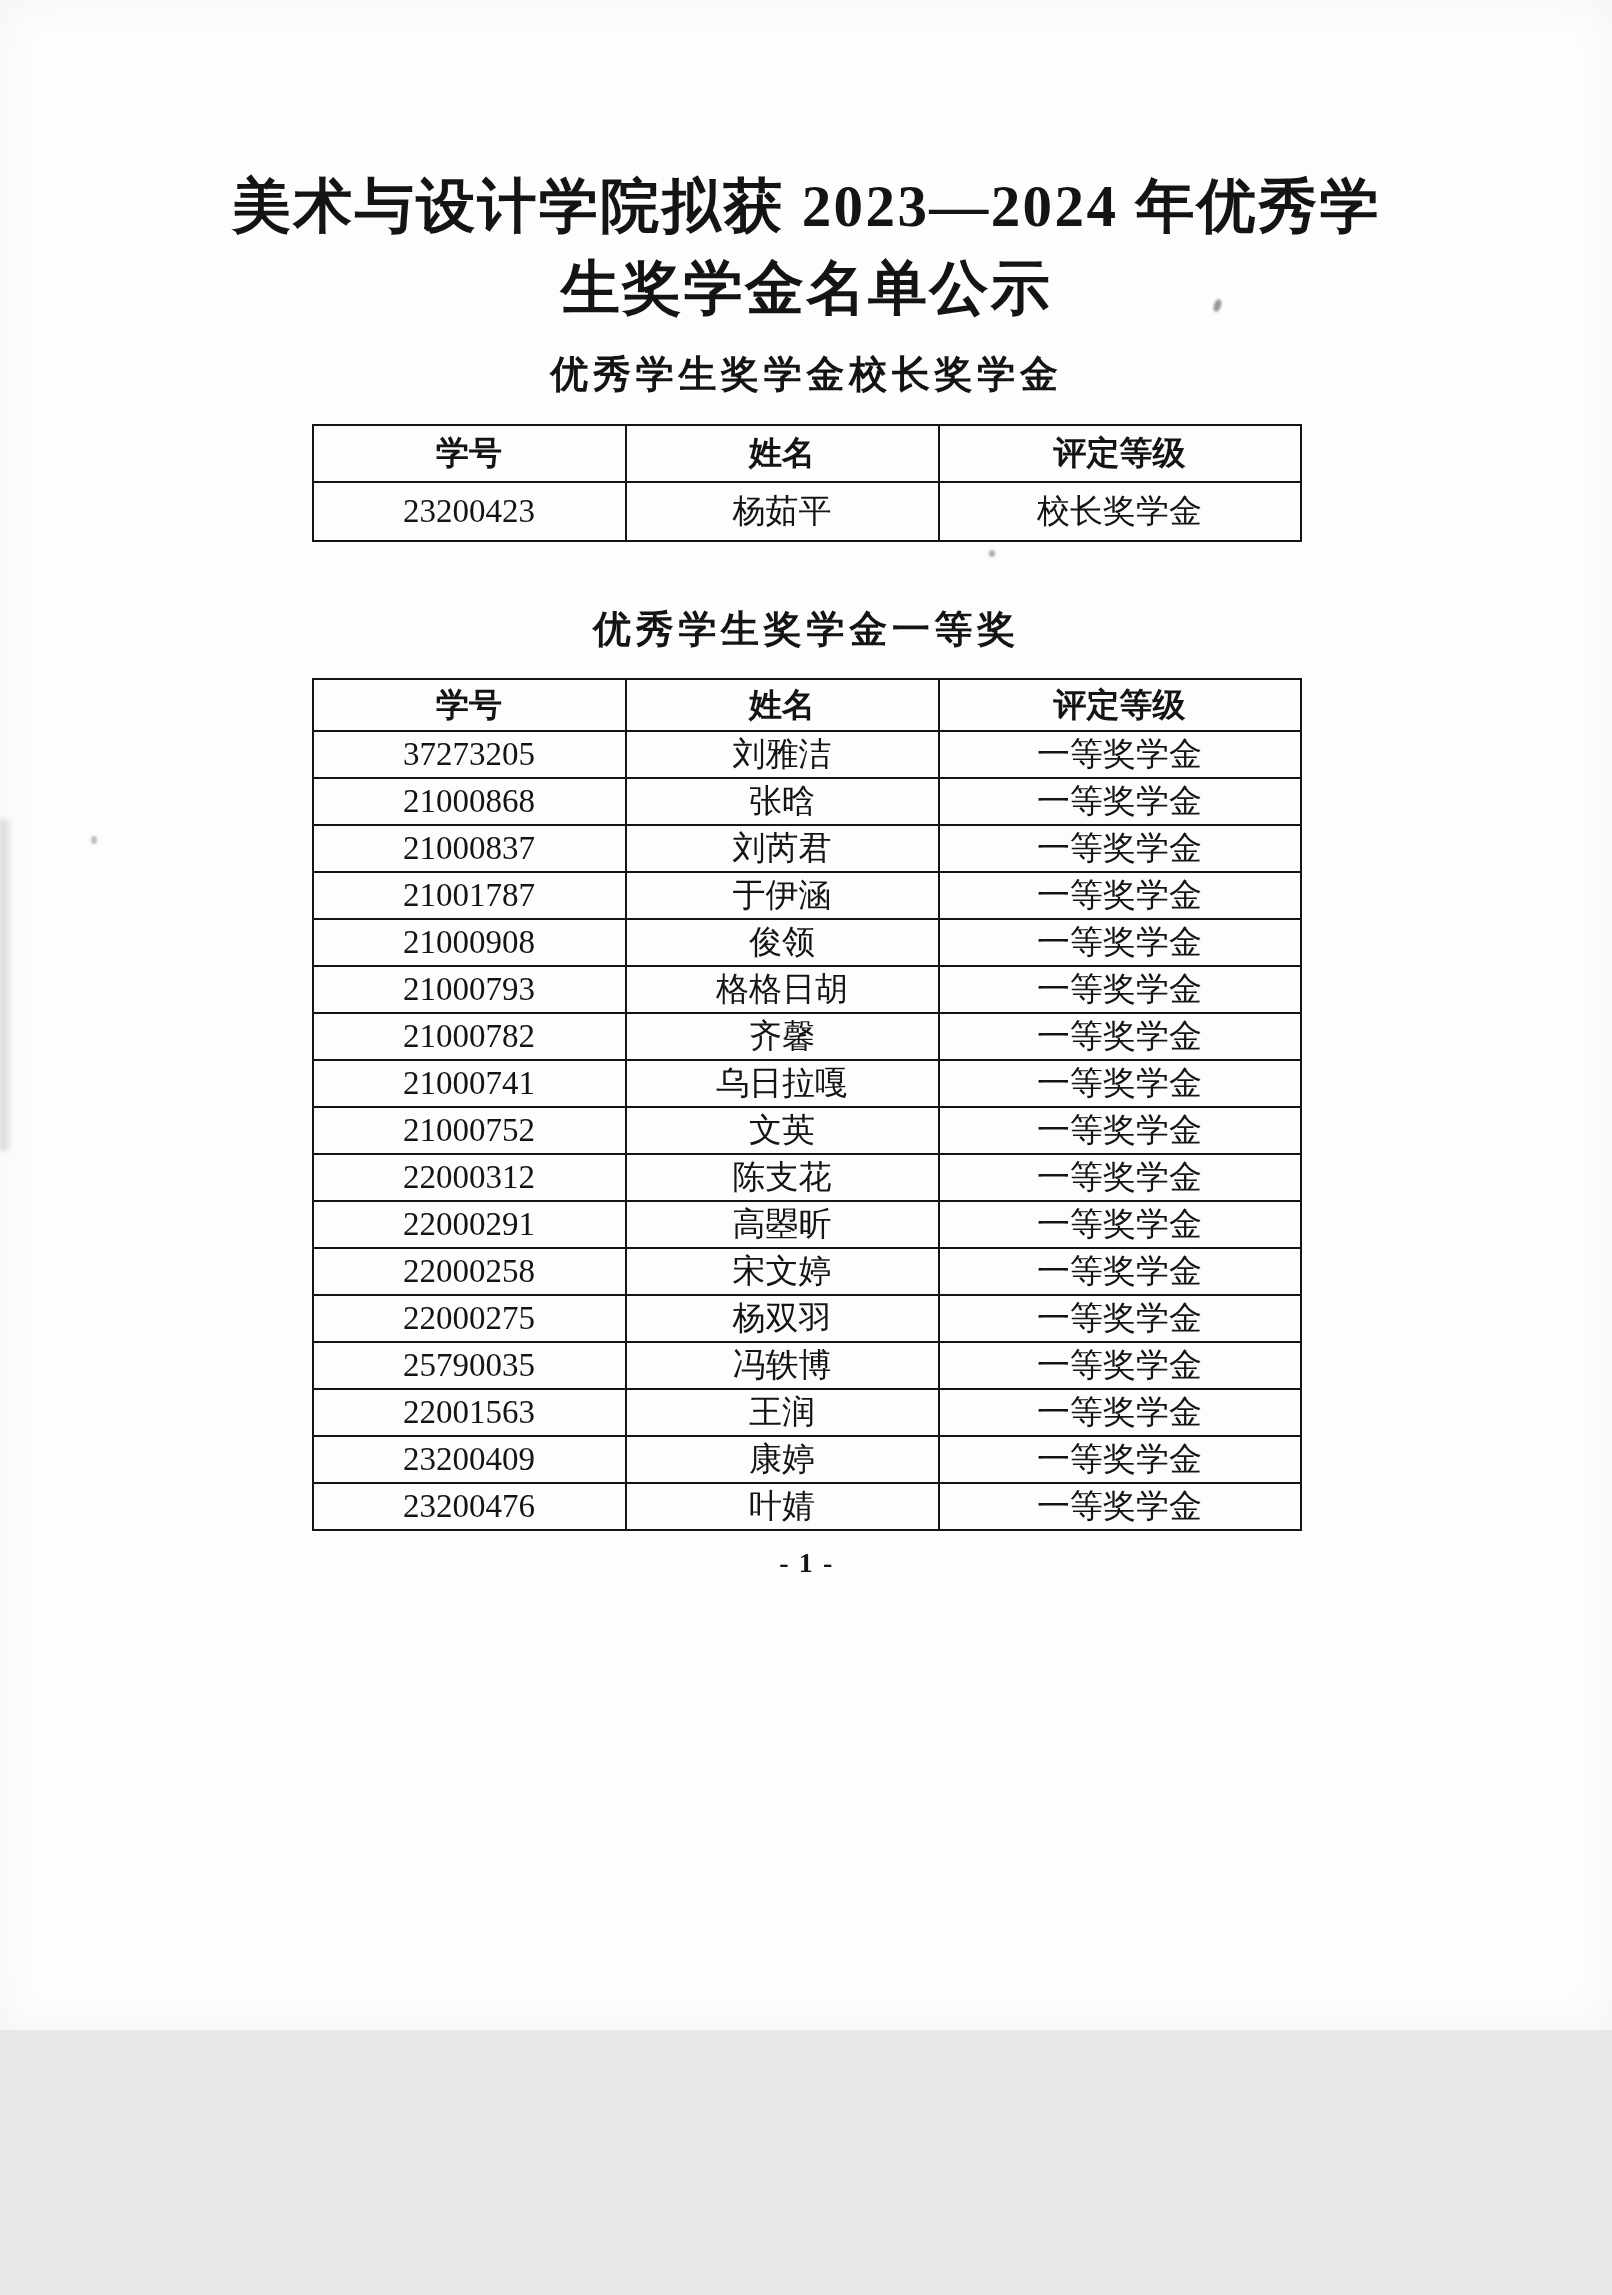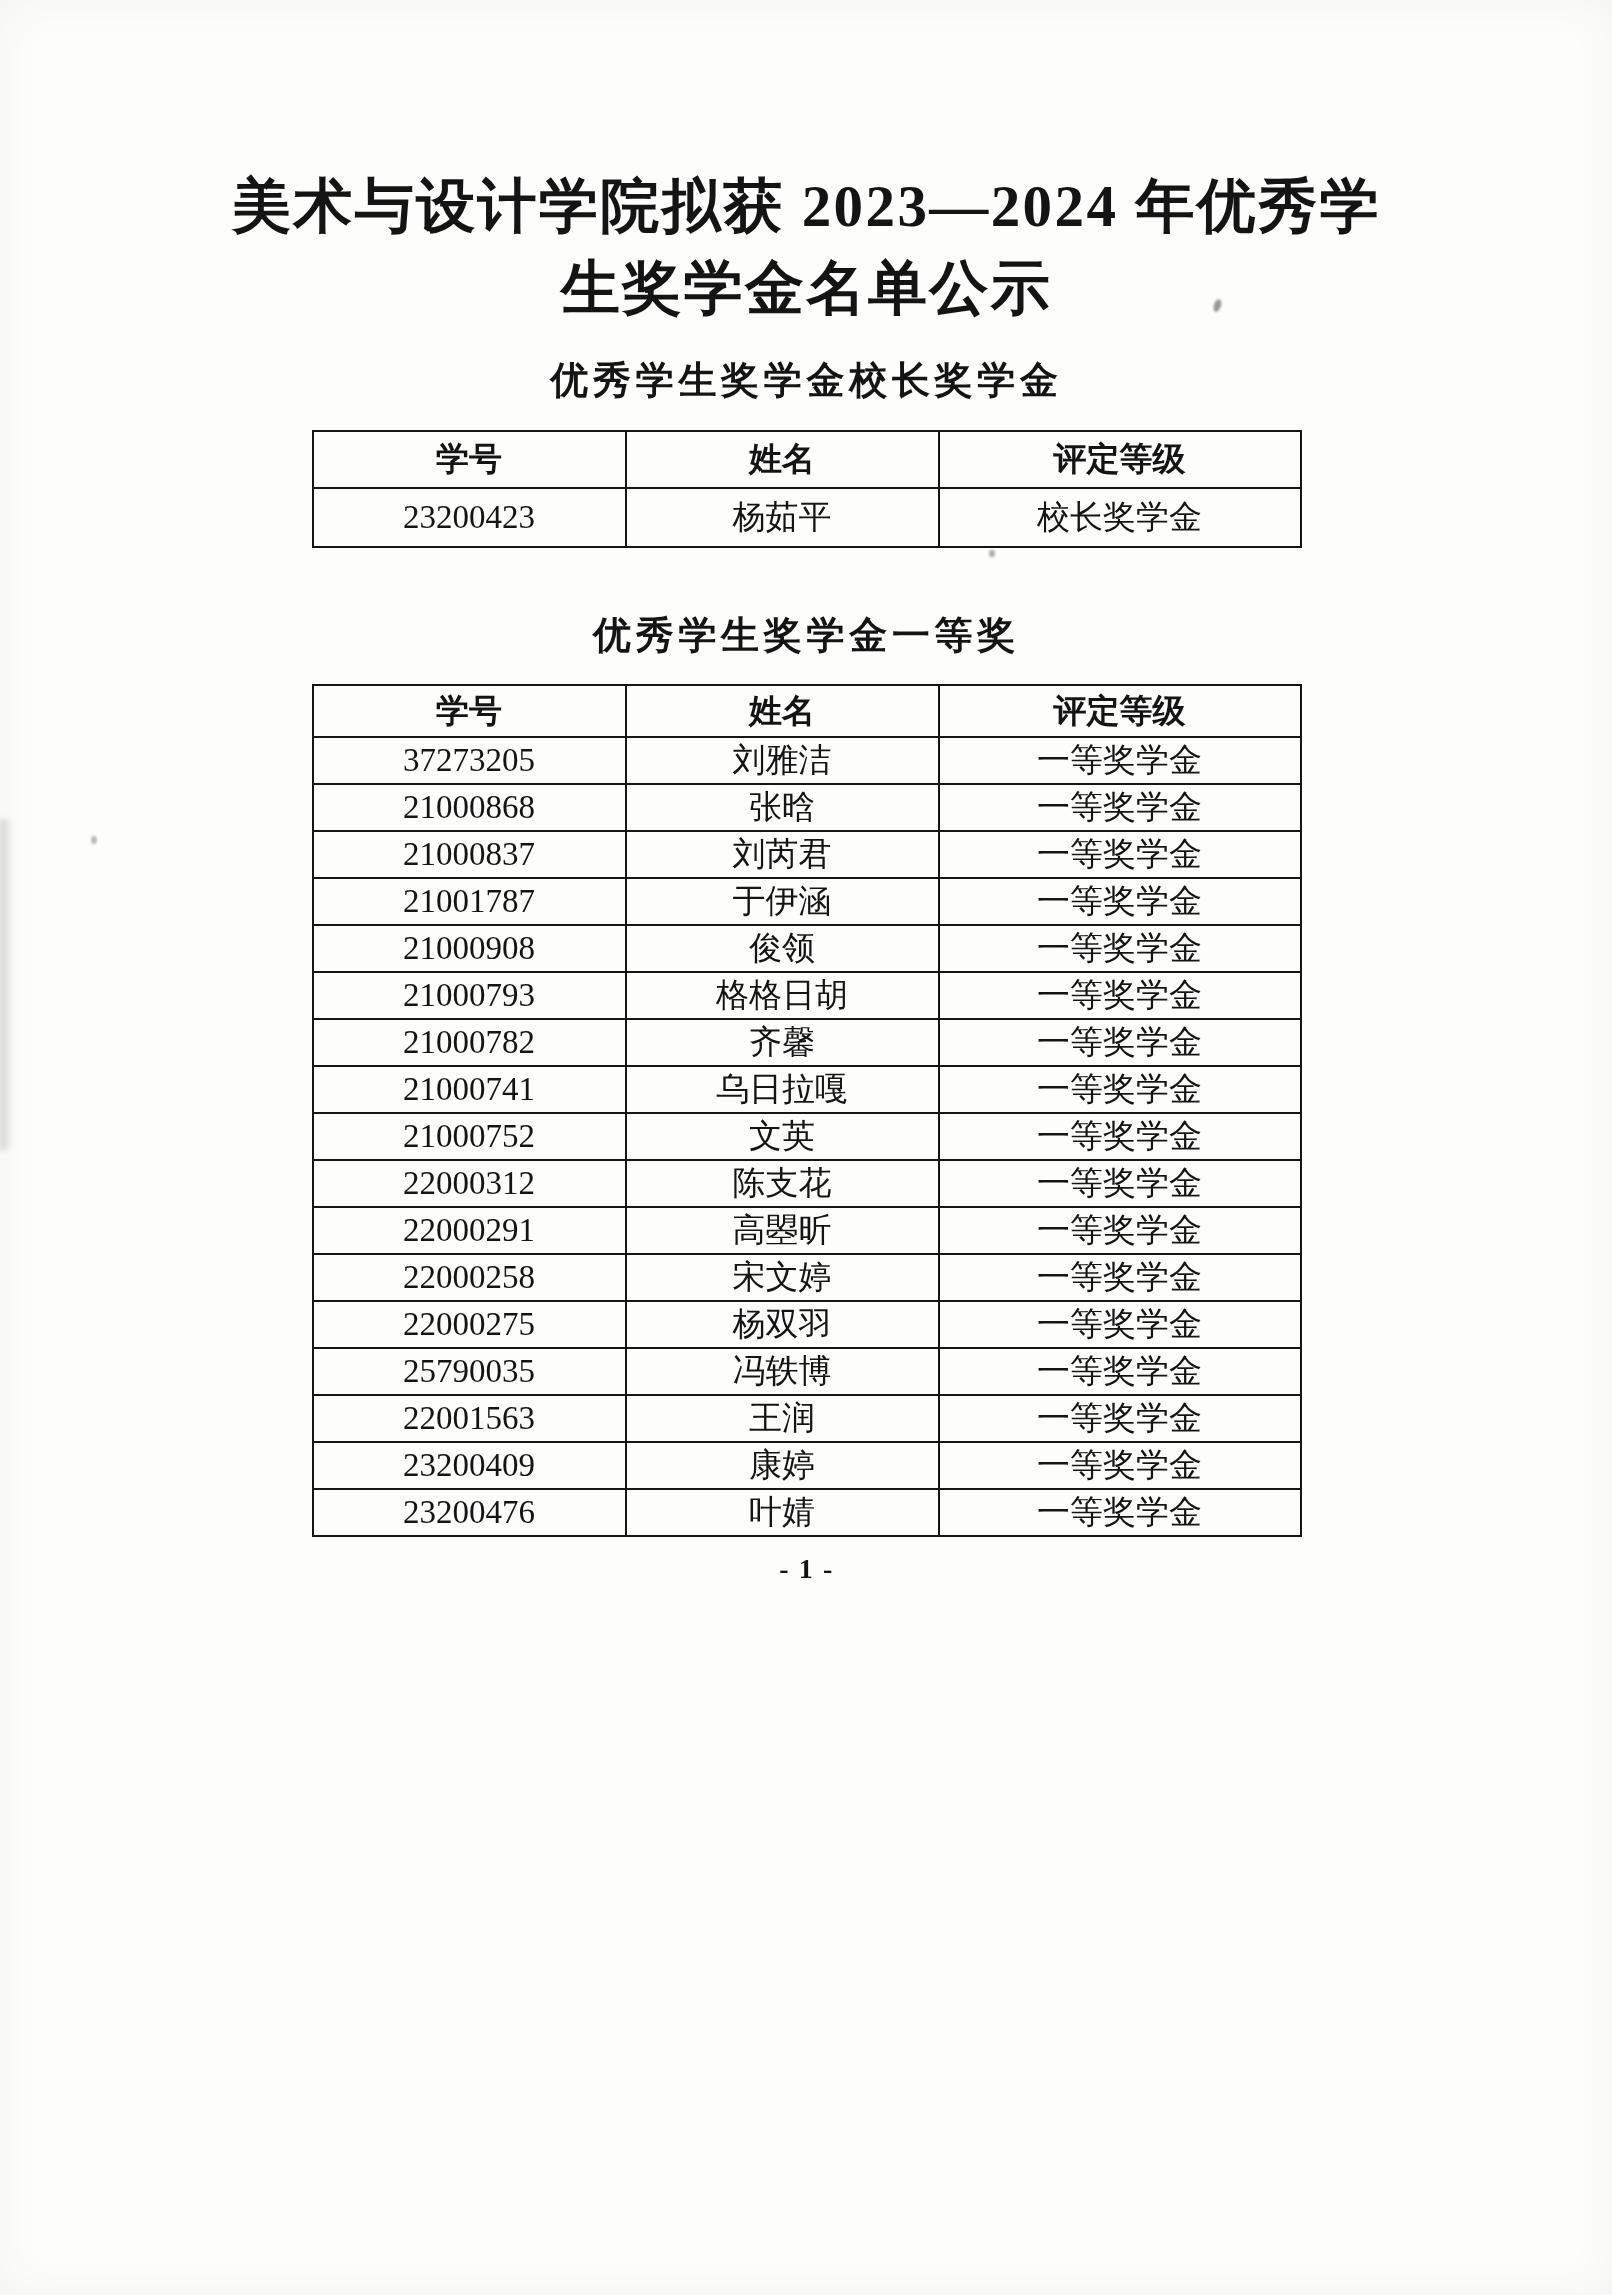--- a/index.html
+++ b/index.html
@@ -1,18 +1,18 @@
 <!DOCTYPE html>
 <html style="font-size:12.6px"><head>
 <meta charset="utf-8">
 <style>
   html,body { margin:0; padding:0; background:#e8e8e8; }
   .page {
     position:relative;
-    width:1613px; height:2295px;
+    width:1613px; height:2030px;
     margin:0 auto;
     background:#fdfdfc;
     color:#141414;
     font-family:"Liberation Serif","DejaVu Serif",serif;
     overflow:hidden;
     box-shadow:inset 0 0 47px rgba(0,0,0,0.04);
   }
   .title {
     padding-top:165px;
     text-align:center;
@@ -25,21 +25,21 @@
     width:1147px;
     margin:94px auto 0;
     font-size:37px;
     line-height:91px;
     letter-spacing:1.6px;
   }
   .para-line { text-align:justify; text-align-last:justify; }
   .para-line.indent { text-indent:77px; }
   .para-line.last { text-align-last:left; }
   .section-heading {
-    margin-top:26px;
+    margin-top:20px;
     text-align:center;
     font-size:38px;
     font-weight:700;
     letter-spacing:4.7px;
   }
   .section-heading.h2 { margin-top:62px; }
   table.award-table {
     width:989px;
     margin:23.6px auto 0;
     border-collapse:collapse;

